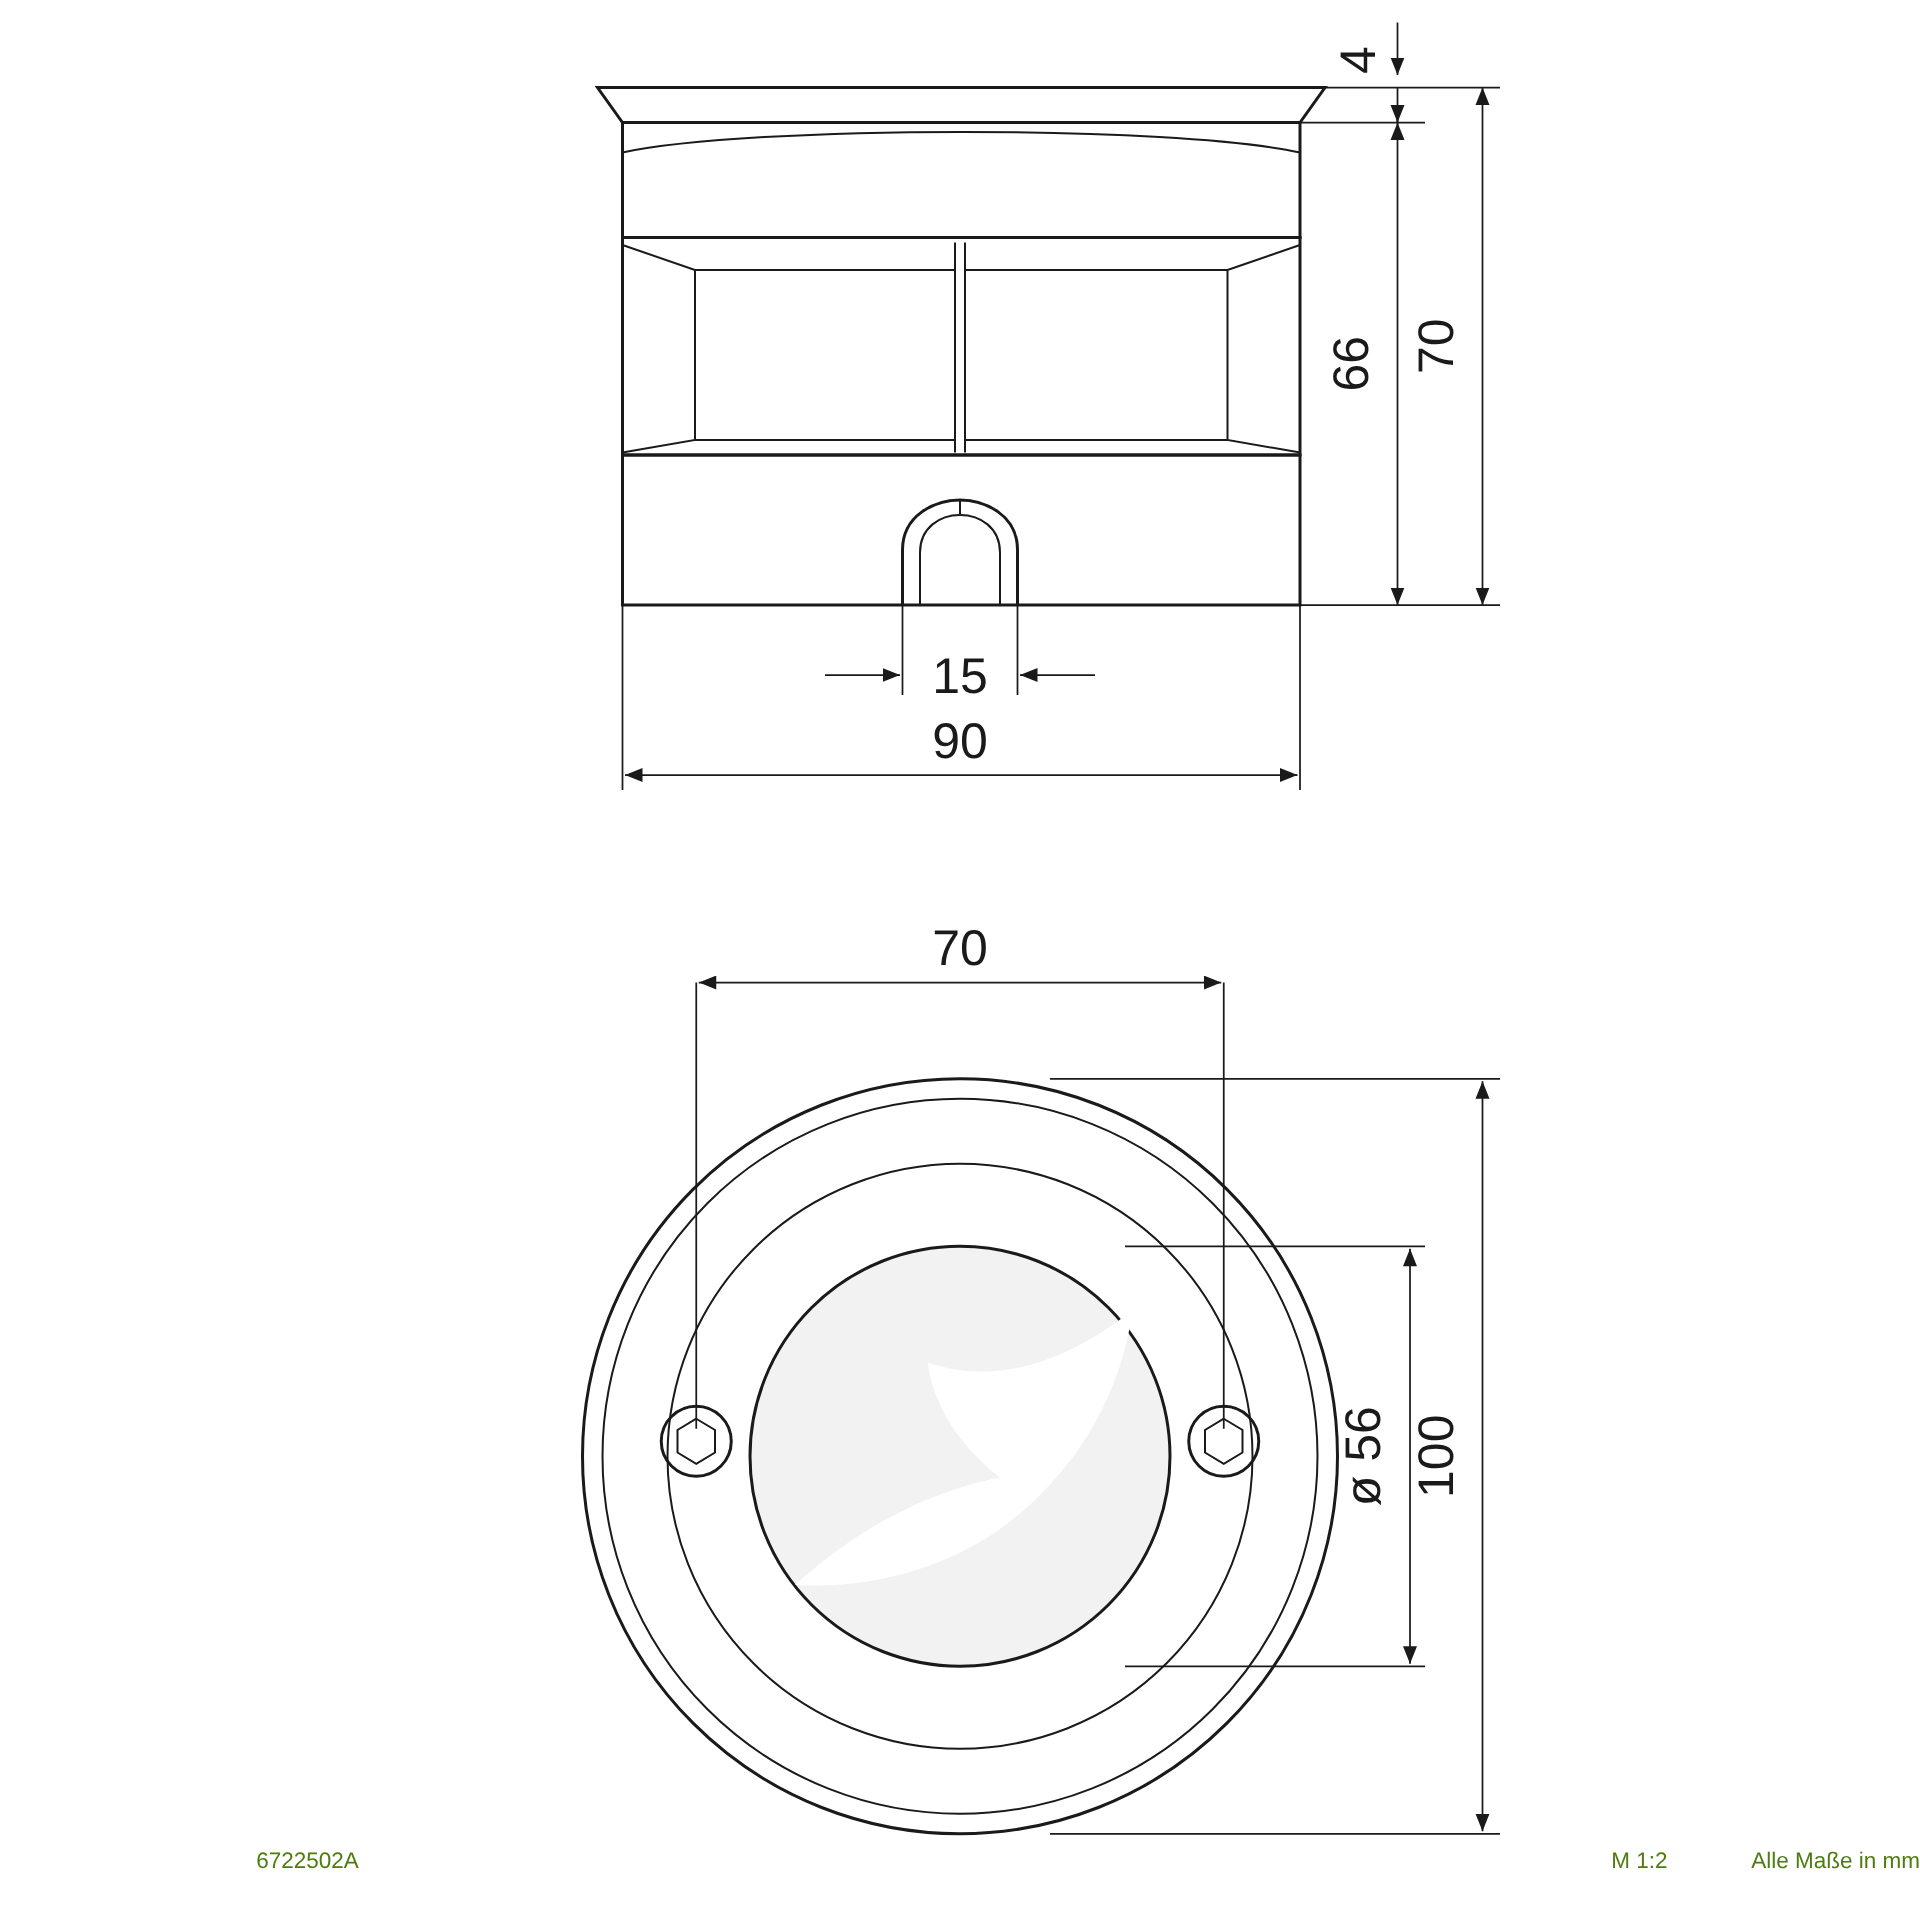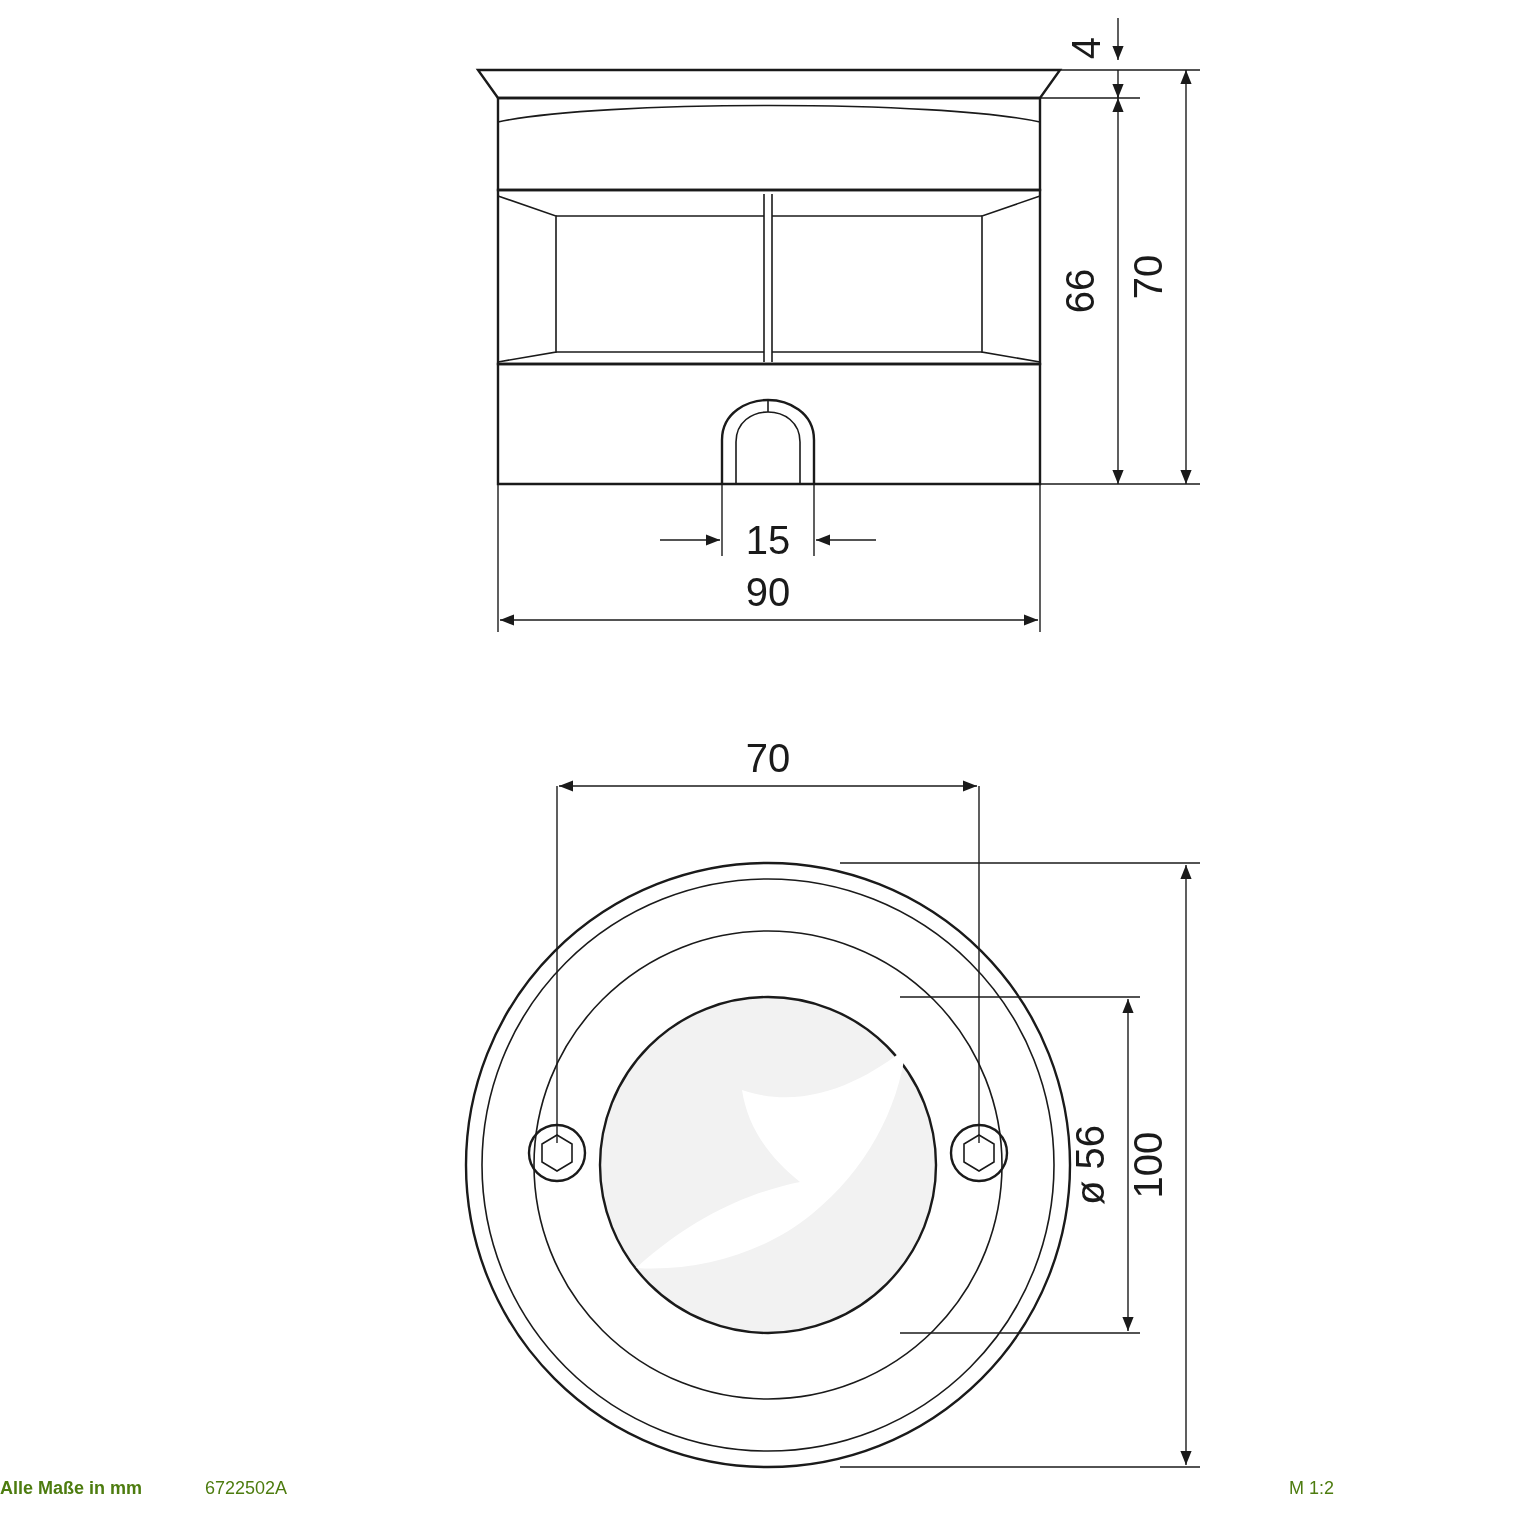--- a/index.html
+++ b/index.html
@@ -37,21 +37,21 @@
     left: 0;
     right: 0;
     bottom: 28px;
     height: 40px;
     display: flex;
     align-items: center;
     font-size: 18px;
     color: #4d7c0f;
   }
   .footer .f-left   { position: absolute; left: 205px; }
-  .footer .f-center { position: absolute; left: 0; right: 0; text-align: left; font-weight: bold; }
+  .footer .f-center { position: absolute; left: 0; right: 0; text-align: right; }
   .footer .f-right  { position: absolute; right: 202px; }
 </style>
 </head>
 <body>
 
 <div id="sheet">
   <svg width="1536" height="1536" viewBox="0 0 1536 1536" xmlns="http://www.w3.org/2000/svg">
 
     <defs>
       <marker id="arrEnd" markerWidth="12" markerHeight="12" refX="10" refY="4" orient="auto">

